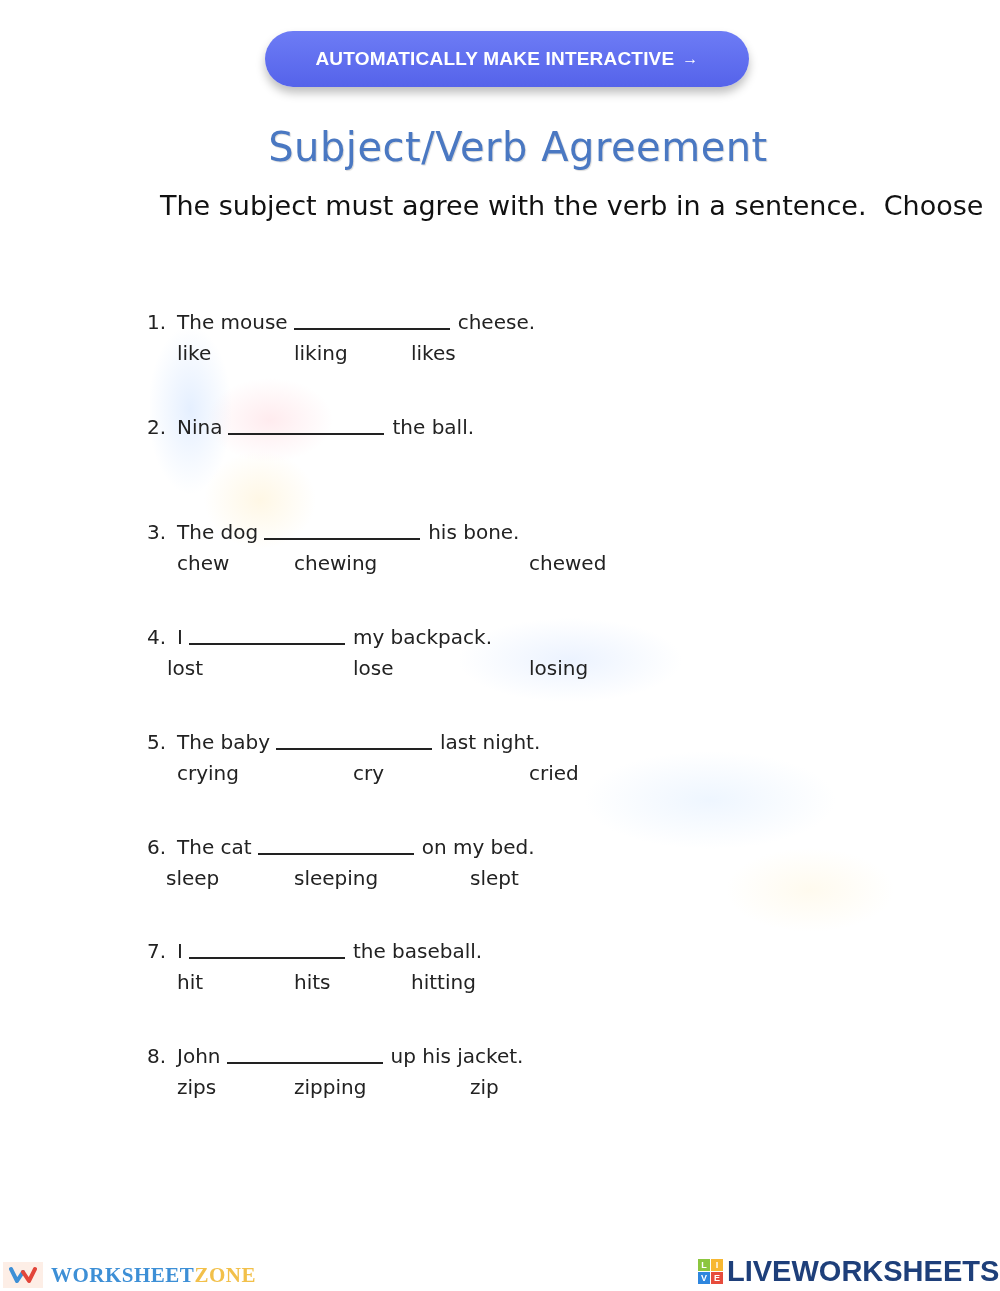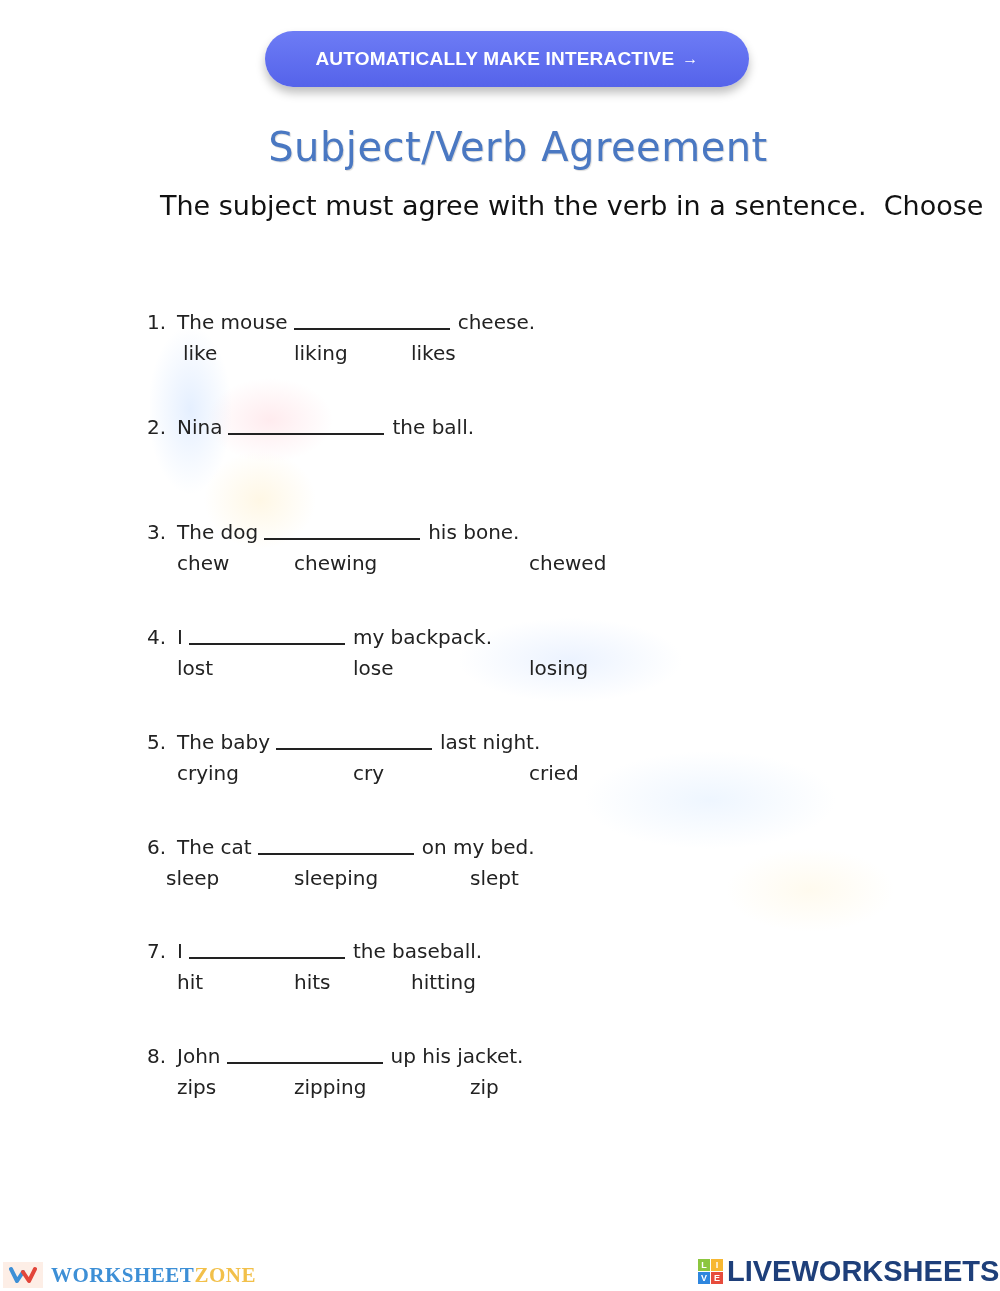--- a/index.html
+++ b/index.html
@@ -83,21 +83,21 @@
 </div>
 
 <div class="q" style="top:304px;">
   <div class="line1">
     <span class="num">1.</span>
     <span>The mouse</span>
     <span class="blank"></span>
     <span>cheese.</span>
   </div>
   <div class="opts">
-    <span class="opt" style="left:36px">like</span>
+    <span class="opt" style="left:30px">like</span>
     <span class="opt" style="left:147px">liking</span>
     <span class="opt" style="left:264px">likes</span>
   </div>
 </div>
 
 <div class="q" style="top:409px;">
   <div class="line1">
     <span class="num">2.</span>
     <span>Nina</span>
     <span class="blank"></span>
@@ -120,21 +120,21 @@
 </div>
 
 <div class="q" style="top:619px;">
   <div class="line1">
     <span class="num">4.</span>
     <span>I</span>
     <span class="blank"></span>
     <span>my backpack.</span>
   </div>
   <div class="opts">
-    <span class="opt" style="left:30px">lost</span>
+    <span class="opt" style="left:20px">lost</span>
     <span class="opt" style="left:206px">lose</span>
     <span class="opt" style="left:382px">losing</span>
   </div>
 </div>
 
 <div class="q" style="top:724px;">
   <div class="line1">
     <span class="num">5.</span>
     <span>The baby</span>
     <span class="blank"></span>

